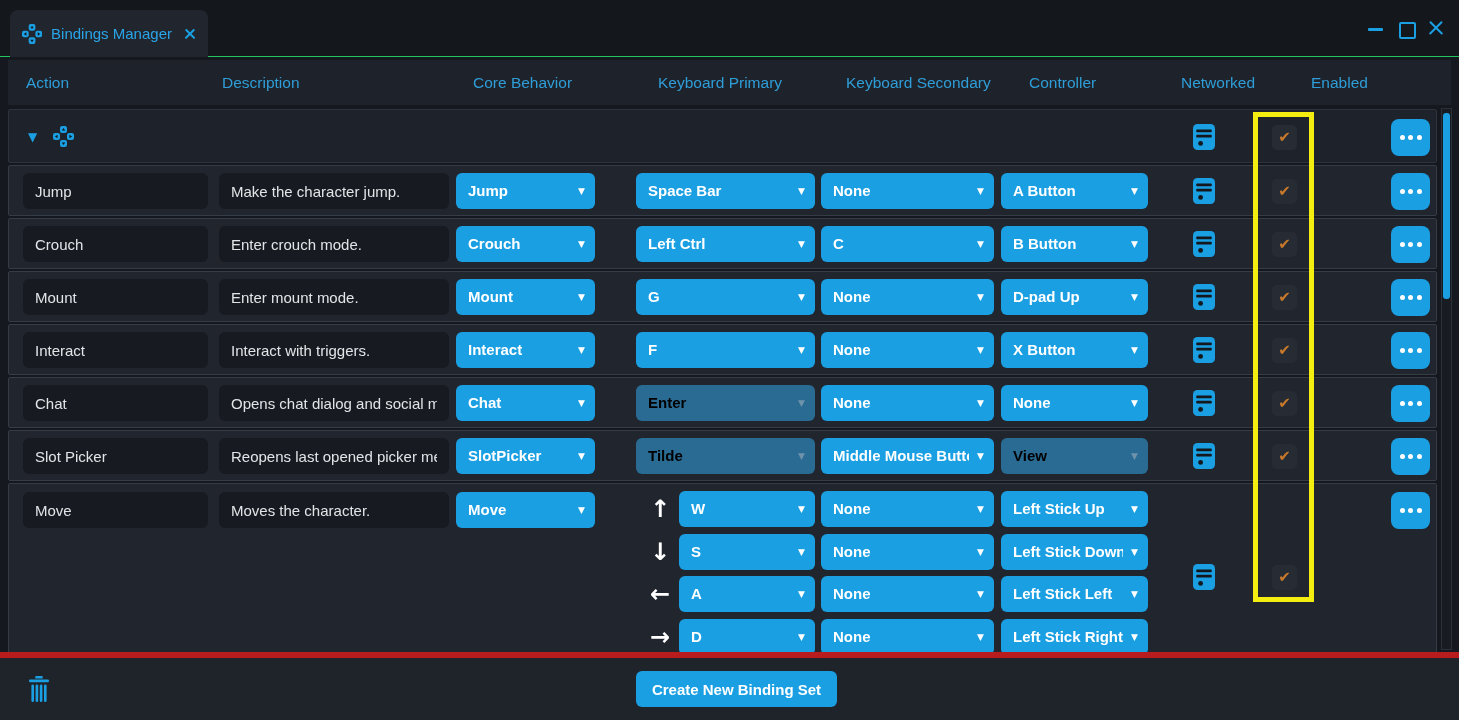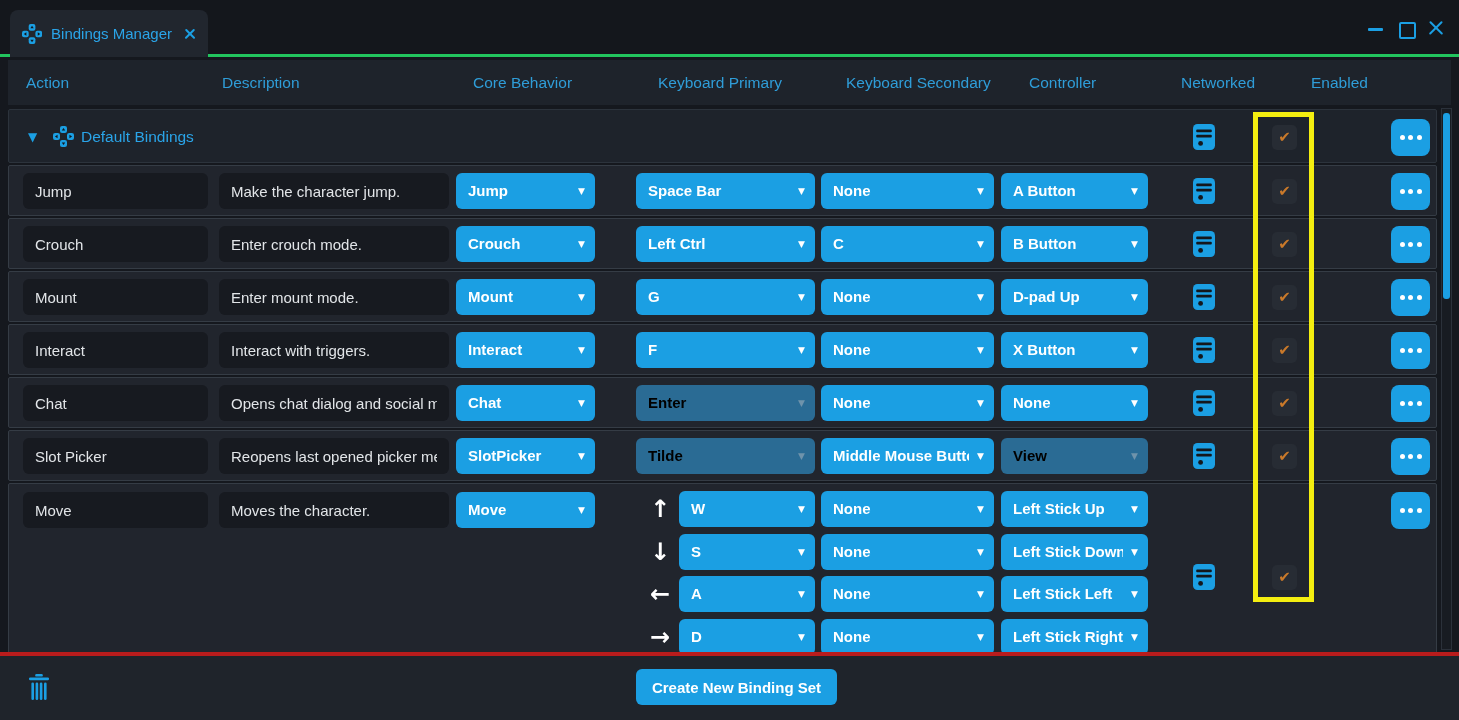--- a/index.html
+++ b/index.html
@@ -1,21 +1,21 @@
 <!DOCTYPE html>
 <html><head>
 <meta charset="utf-8">
 <style>
   * { box-sizing: border-box; margin: 0; padding: 0; }
   html,body { width:1459px; height:720px; overflow:hidden; background:#0e1014;
     font-family:"Liberation Sans","DejaVu Sans",sans-serif; }
   .window { position:relative; width:1459px; height:720px; background:#15181e; overflow:hidden; }
 
   
-  .tabbar { position:absolute; top:0; left:0; right:0; height:57px; background:#14171c; border-bottom:3px solid #22c55e; }
+  .tabbar { position:absolute; top:0; left:0; right:0; height:57px; background:#14171c; border-bottom:1px solid #22c55e; }
   .tab { position:absolute; left:10px; top:10px; width:198px; height:47px; background:#21262e;
     border-radius:8px 8px 0 0; display:flex; align-items:center; padding:0 12px; gap:9px; }
   .tab-title { color:#2aa4e8; font-size:15px; white-space:nowrap; }
   .tab-close { position:relative; width:13px; height:13px; margin-left:2px; cursor:pointer; flex:0 0 auto; }
   .xbars::before,.xbars::after { content:""; position:absolute; left:50%; top:50%; width:100%; height:2.4px;
     background:#1b9fe3; border-radius:2px; }
   .xbars::before { transform:translate(-50%,-50%) rotate(45deg); }
   .xbars::after  { transform:translate(-50%,-50%) rotate(-45deg); }
   .win-controls { position:absolute; right:14px; top:19px; display:flex; align-items:center; gap:13px; }
   .wc { width:17px; height:17px; position:relative; cursor:pointer; }
@@ -94,21 +94,21 @@
   .scrollbar { position:absolute; left:1441px; top:108px; width:11px; height:542px; background:#181c22;
     border:1px solid #2b313a; }
   .scroll-thumb { position:absolute; left:1px; top:4px; width:7px; height:186px; background:#1b9fe3; border-radius:3px; }
 
   
   .highlight-box { position:absolute; left:1253px; top:112px; width:61px; height:490px;
     border:5px solid #f4ee10; z-index:40; pointer-events:none; }
 
   
   .footer { position:absolute; left:0; top:652px; width:1459px; height:68px; background:#1f242b;
-    border-top:4px solid #b91c1c; z-index:30; }
+    border-top:6px solid #b91c1c; z-index:30; }
   .trash-btn { position:absolute; left:28px; top:18px; width:22px; height:28px; background:none; border:none; cursor:pointer; }
   .create-btn { position:absolute; left:636px; top:13px; width:201px; height:36px; background:#1b9fe3; border:none;
     border-radius:6px; color:#ffffff; font-weight:bold; font-size:15px; cursor:pointer; font-family:inherit; }
 </style>
 </head>
 <body>
 
 <svg width="0" height="0" style="position:absolute">
   <defs>
     <g id="svg-dpad">
@@ -170,21 +170,20 @@
     <span class="col h-en">Enabled</span>
   </div>
 
   <div class="content">
 
     <div class="grouprow">
       <span class="caret">▼</span>
       <svg class="group-icon" width="21" height="21" viewBox="0 0 24 24">
           <use href="#svg-dpad"></use>
         </svg>
-      <span class="group-label">Default Bindings</span>
       <span class="net">
         <svg width="22" height="26" viewBox="0 0 22 26">
             <use href="#svg-server"></use>
           </svg>
       </span>
       <div class="checkbox">
         <span class="check on">✔</span>
       </div>
       <button class="dots">
         <span class="dot"></span>

